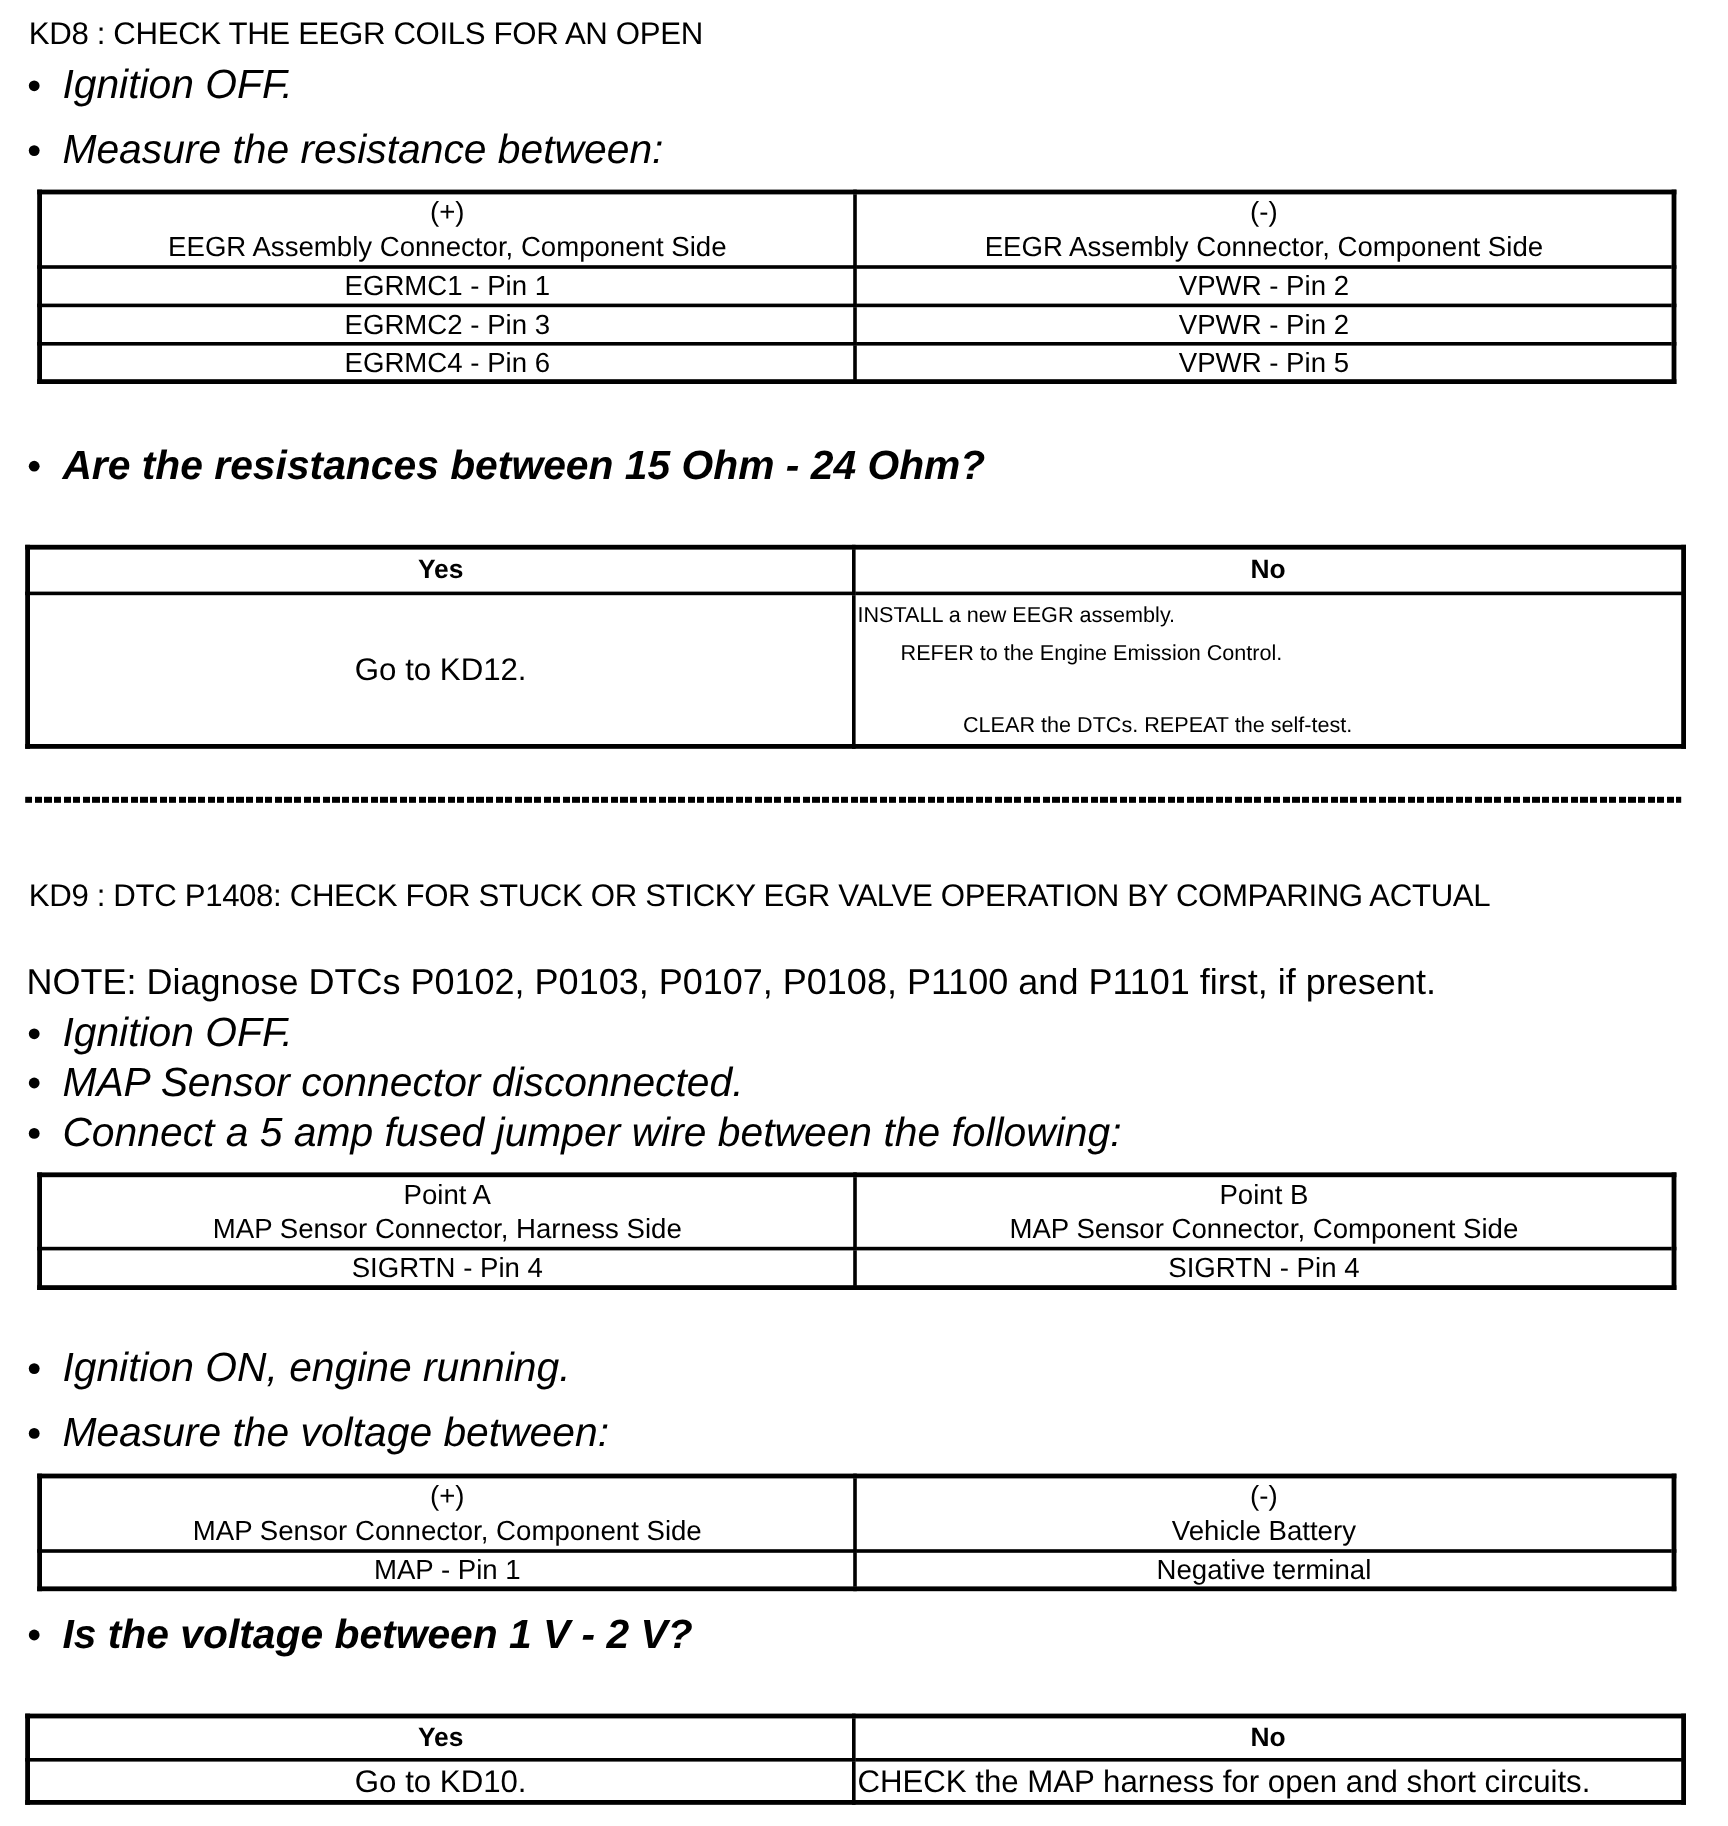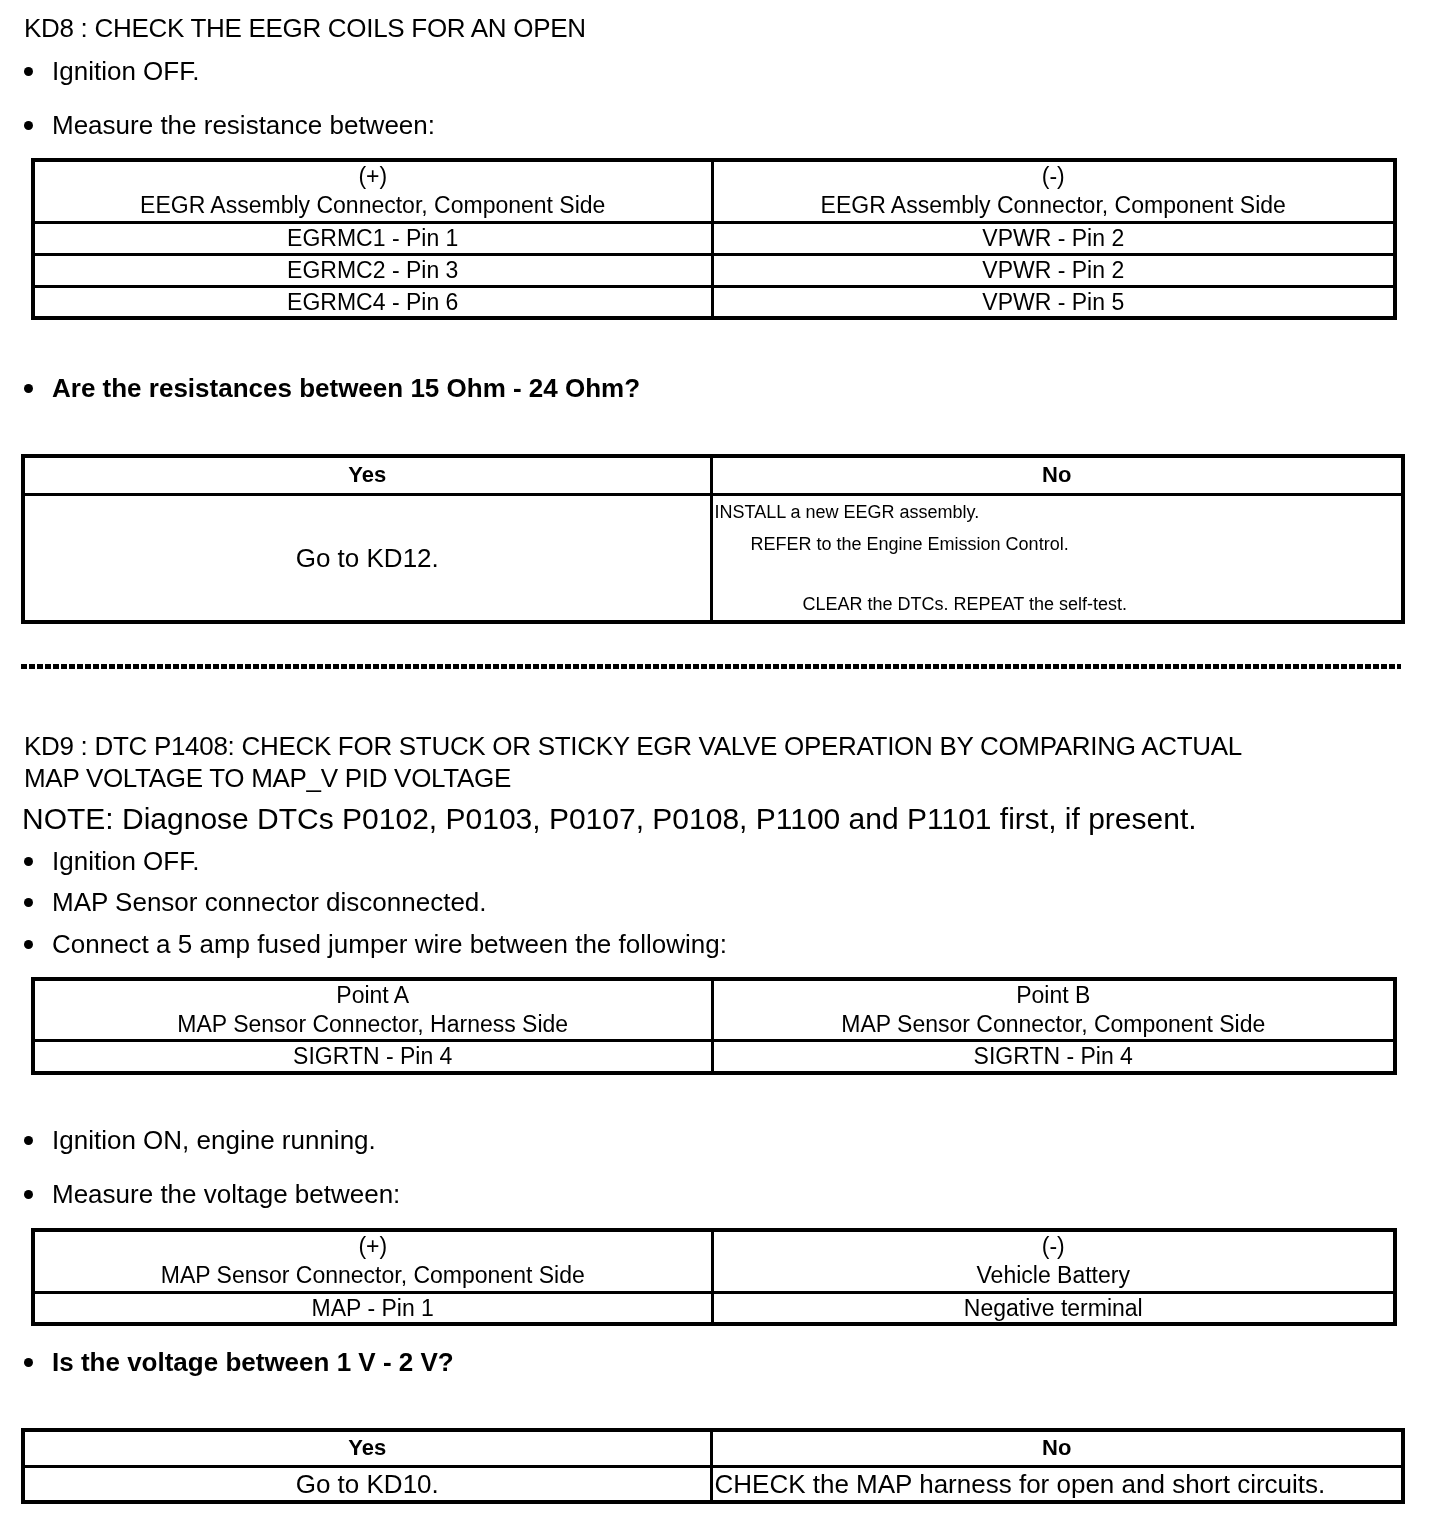--- a/index.html
+++ b/index.html
@@ -5,21 +5,21 @@
     html, body { margin: 0; padding: 0; background: #ffffff; }
     body {
       width: 1440px; height: 1522px; position: relative; overflow: hidden;
       font-family: "Liberation Sans", sans-serif; color: #000000;
     }
     .abs { position: absolute; }
     .heading {
       font-weight: normal; font-size: 26px; line-height: 32px;
       letter-spacing: -0.3px; white-space: nowrap;
     }
-    .bullet-line { font-size: 26px; line-height: 30px; white-space: nowrap; }
+    .bullet-line { font-size: 34px; line-height: 30px; white-space: nowrap; font-style: italic; }
     .bullet-line.bold { font-weight: bold; }
     .dot {
       display: inline-block; width: 9px; height: 9px; border-radius: 50%;
       background: #000; vertical-align: middle; margin-right: 19px; position: relative; top: -2px;
     }
     .note { font-size: 30px; line-height: 30px; white-space: nowrap; }
     table.grid {
       position: absolute; border-collapse: collapse; table-layout: fixed;
       border: 4px solid #000;
     }
@@ -105,21 +105,20 @@
       </div>
     </td>
   </tr>
 </tbody>
   </table>
 
 <div class="divider" style="top:664px;"></div>
 
 <div class="abs heading" style="left:24px; top:730px;">
   <div>KD9 : DTC P1408: CHECK FOR STUCK OR STICKY EGR VALVE OPERATION BY COMPARING ACTUAL</div>
-  <div>MAP VOLTAGE TO MAP_V PID VOLTAGE</div>
 </div>
 
 <div class="abs note" style="left:22px; top:804px;">NOTE: Diagnose DTCs P0102, P0103, P0107, P0108, P1100 and P1101 first, if present.</div>
 
 <div class="abs bullet-line" style="left:24px; top:846px;">
   <span class="dot"></span><span>Ignition OFF.</span>
 </div>
 <div class="abs bullet-line" style="left:24px; top:887px;">
   <span class="dot"></span><span>MAP Sensor connector disconnected.</span>
 </div>

